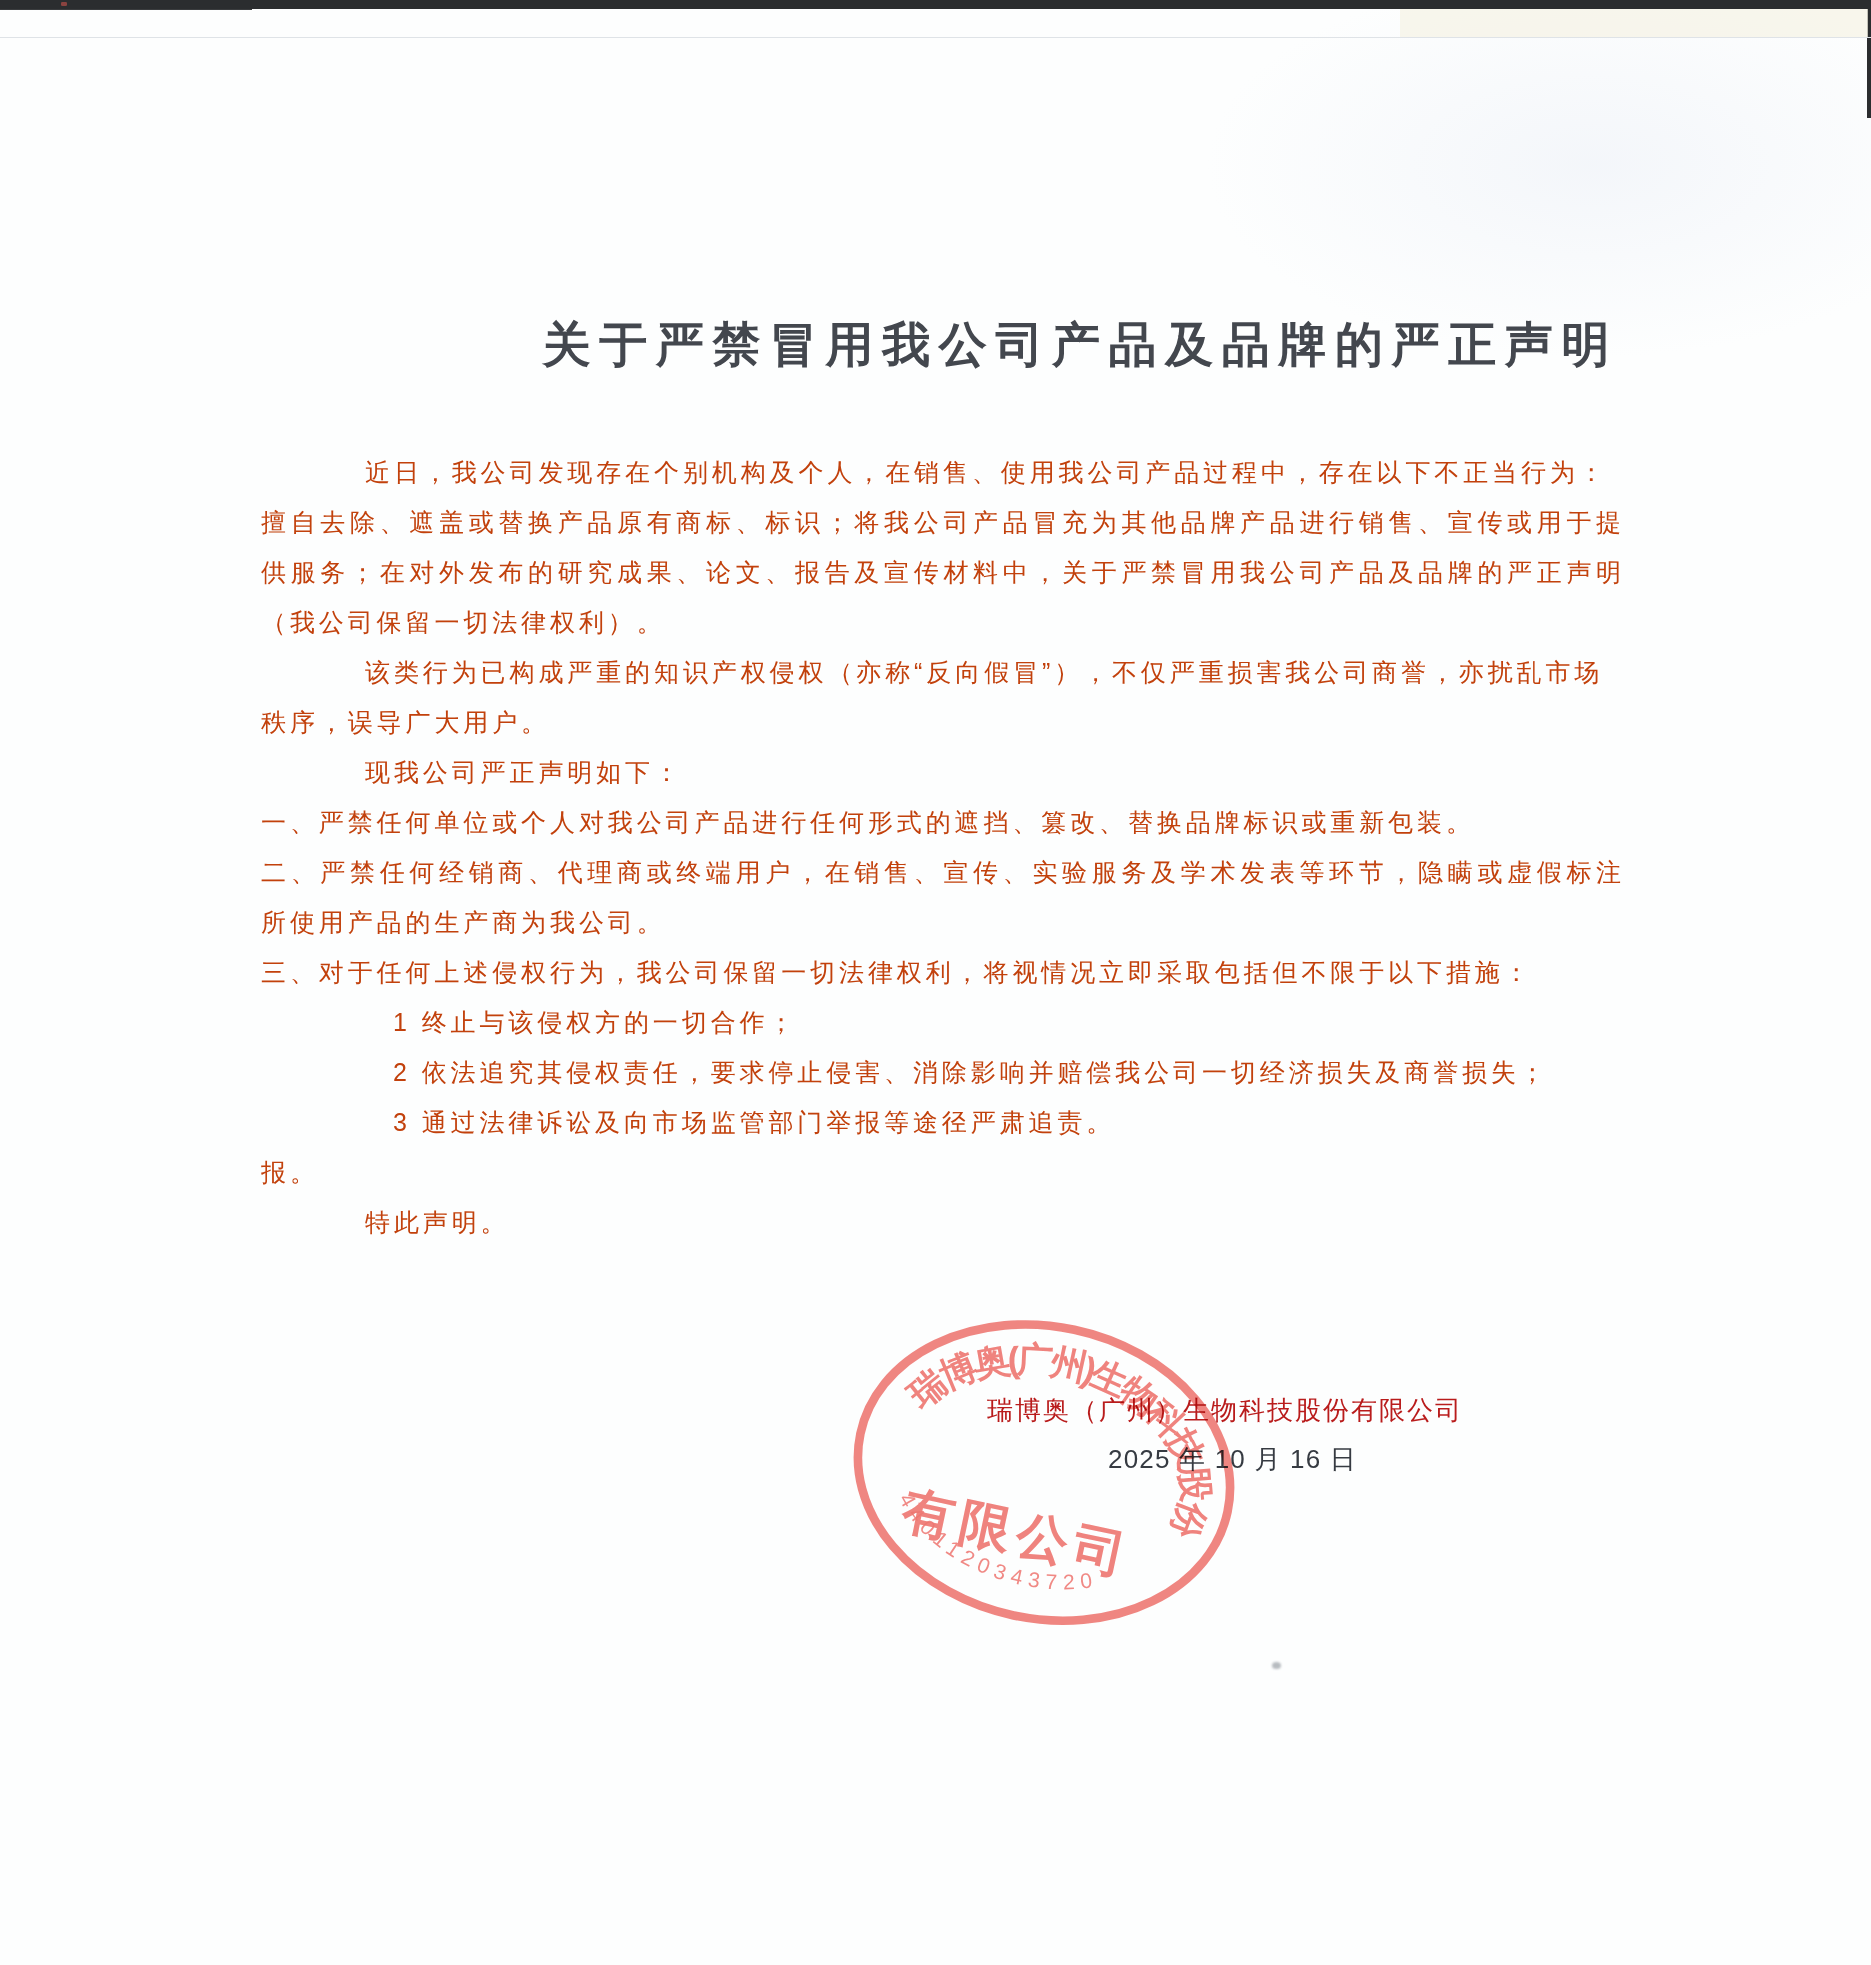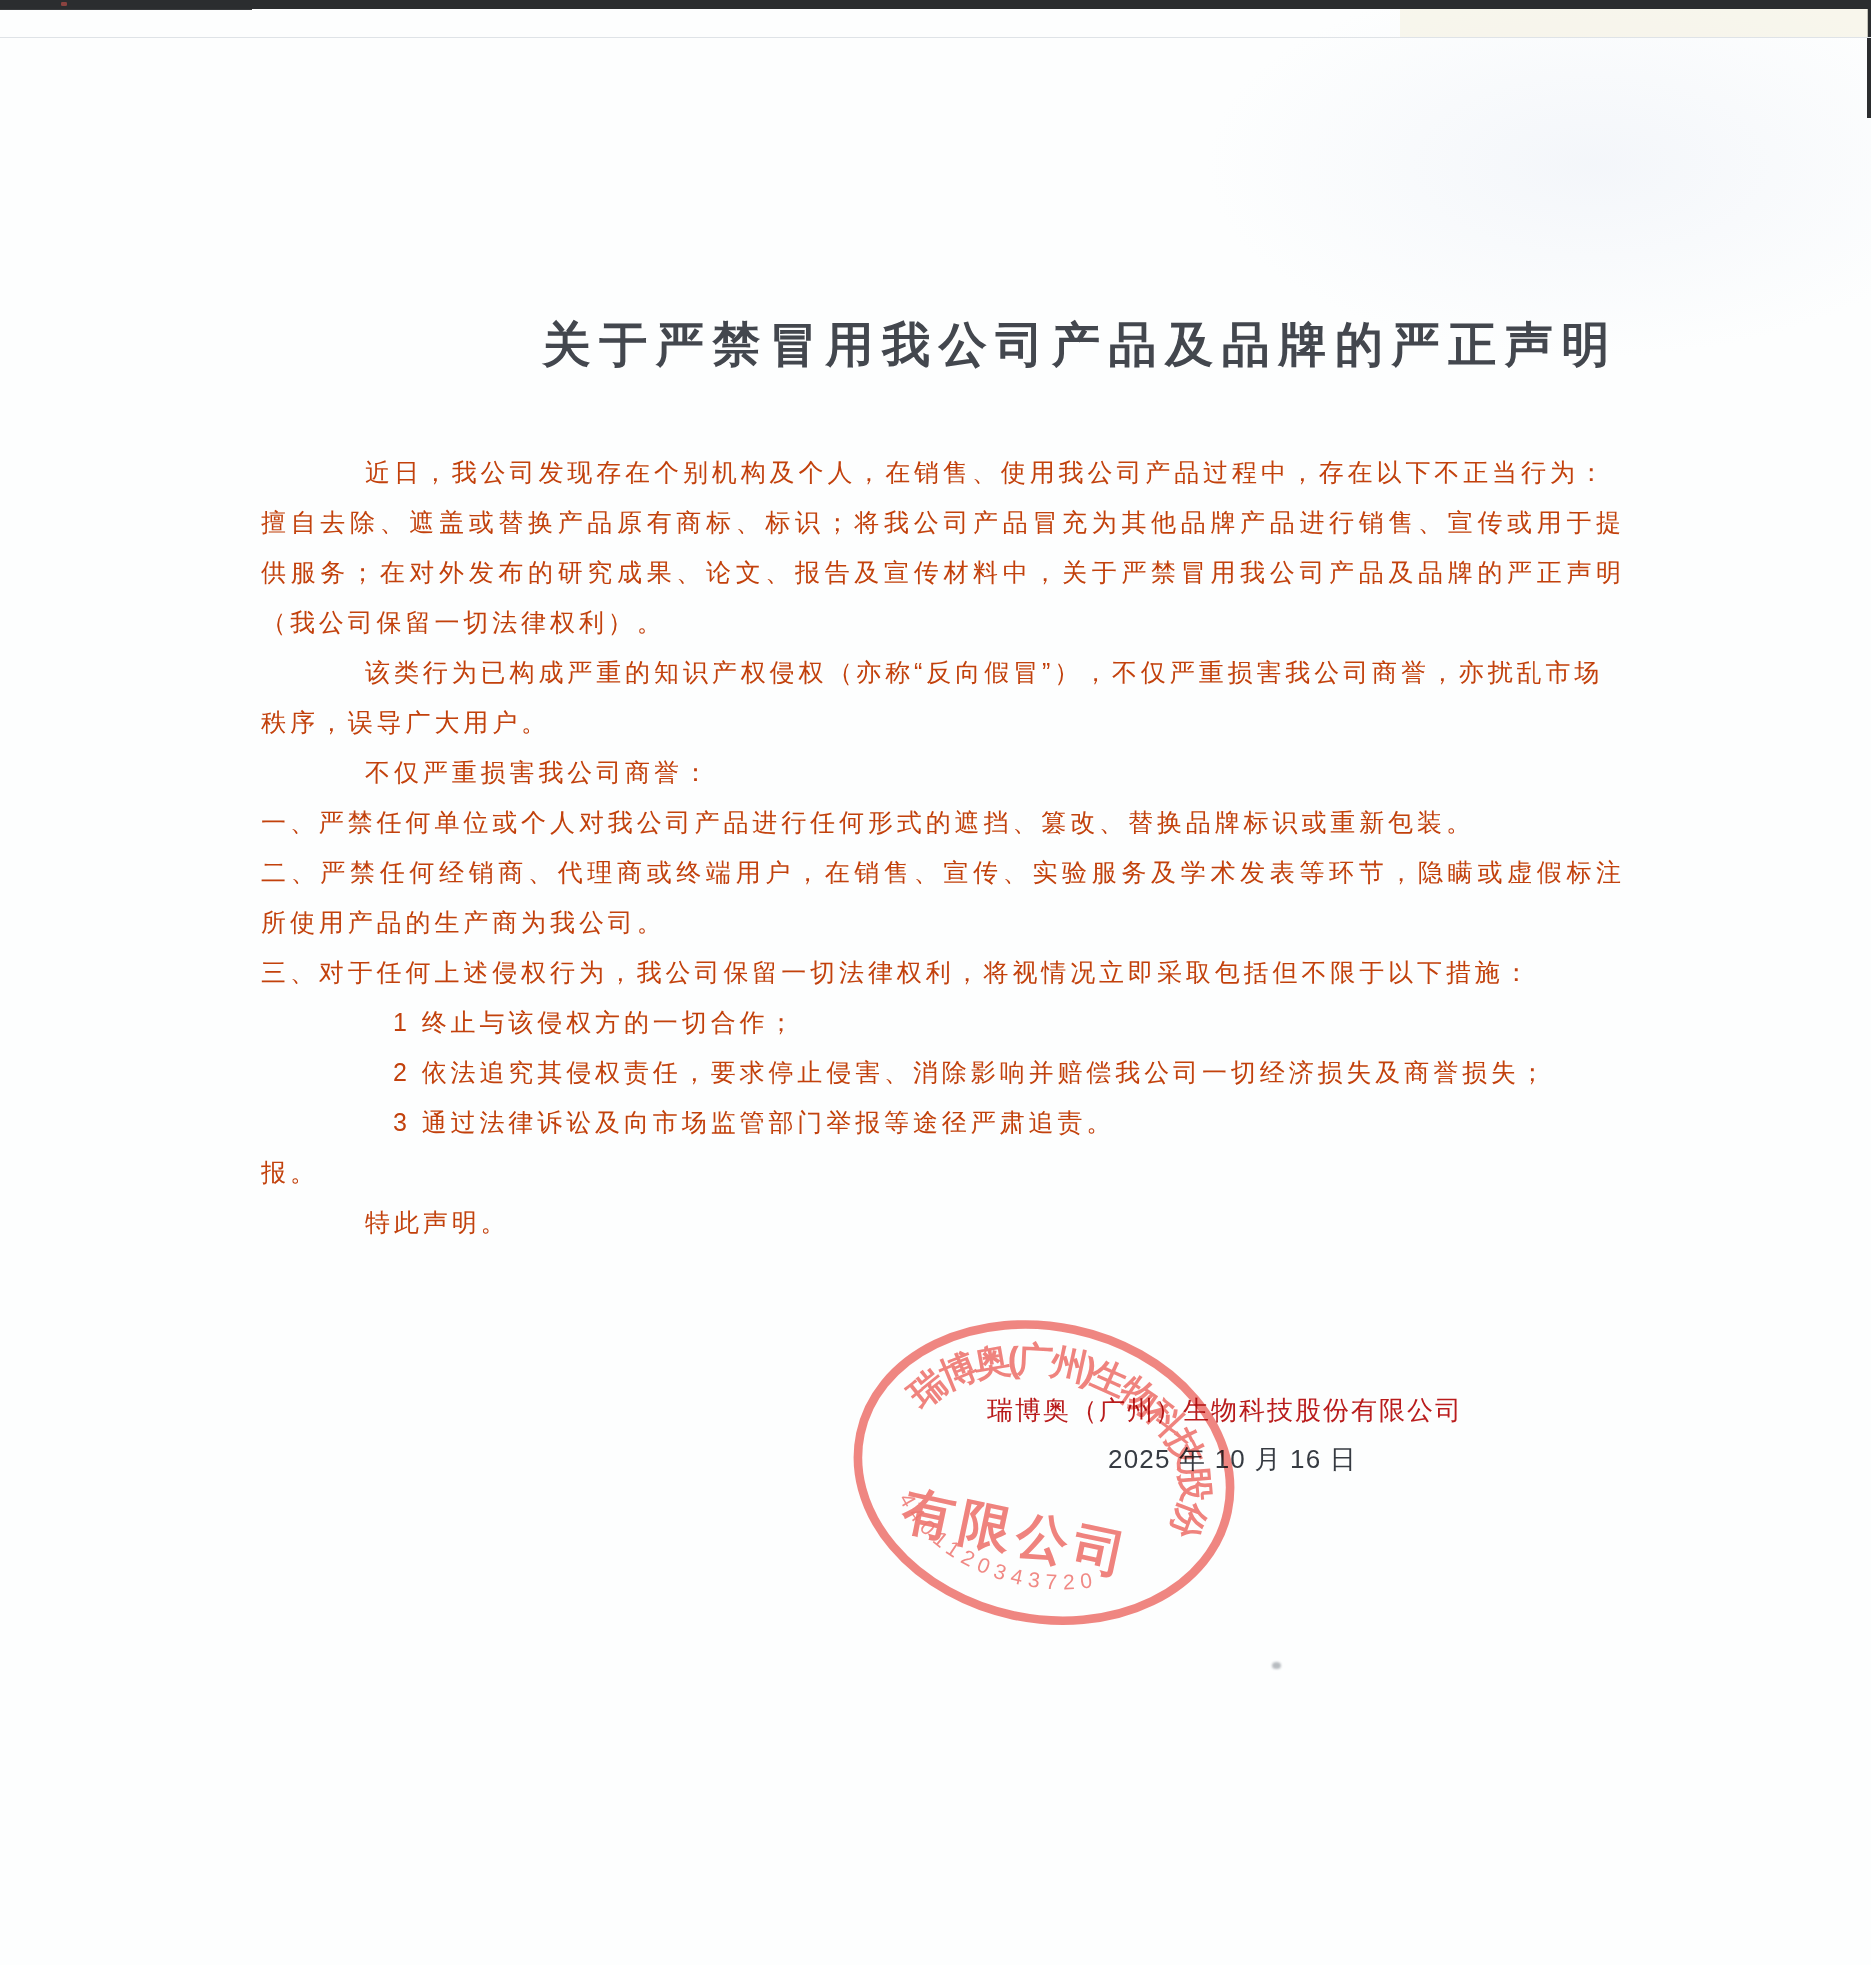--- a/index.html
+++ b/index.html
@@ -78,21 +78,21 @@
 
   <h1 class="title">关于严禁冒用我公司产品及品牌的严正声明</h1>
 
   <div class="doc-body">
     <div class="line indent">近日，我公司发现存在个别机构及个人，在销售、使用我公司产品过程中，存在以下不正当行为：</div>
     <div class="line justify">擅自去除、遮盖或替换产品原有商标、标识；将我公司产品冒充为其他品牌产品进行销售、宣传或用于提</div>
     <div class="line justify">供服务；在对外发布的研究成果、论文、报告及宣传材料中，关于严禁冒用我公司产品及品牌的严正声明</div>
     <div class="line">（我公司保留一切法律权利）。</div>
     <div class="line indent">该类行为已构成严重的知识产权侵权（亦称“反向假冒”），不仅严重损害我公司商誉，亦扰乱市场</div>
     <div class="line">秩序，误导广大用户。</div>
-    <div class="line indent">不仅严重损害我公司商誉：</div>
+    <div class="line indent">现我公司严正声明如下：</div>
     <div class="line">一、严禁任何单位或个人对我公司产品进行任何形式的遮挡、篡改、替换品牌标识或重新包装。</div>
     <div class="line justify">二、严禁任何经销商、代理商或终端用户，在销售、宣传、实验服务及学术发表等环节，隐瞒或虚假标注</div>
     <div class="line">所使用产品的生产商为我公司。</div>
     <div class="line">三、对于任何上述侵权行为，我公司保留一切法律权利，将视情况立即采取包括但不限于以下措施：</div>
     <div class="line sub">1  终止与该侵权方的一切合作；</div>
     <div class="line sub">2  依法追究其侵权责任，要求停止侵害、消除影响并赔偿我公司一切经济损失及商誉损失；</div>
     <div class="line sub">3  通过法律诉讼及向市场监管部门举报等途径严肃追责。</div>
     <div class="line">报。</div>
     <div class="line indent">特此声明。</div>
   </div>

